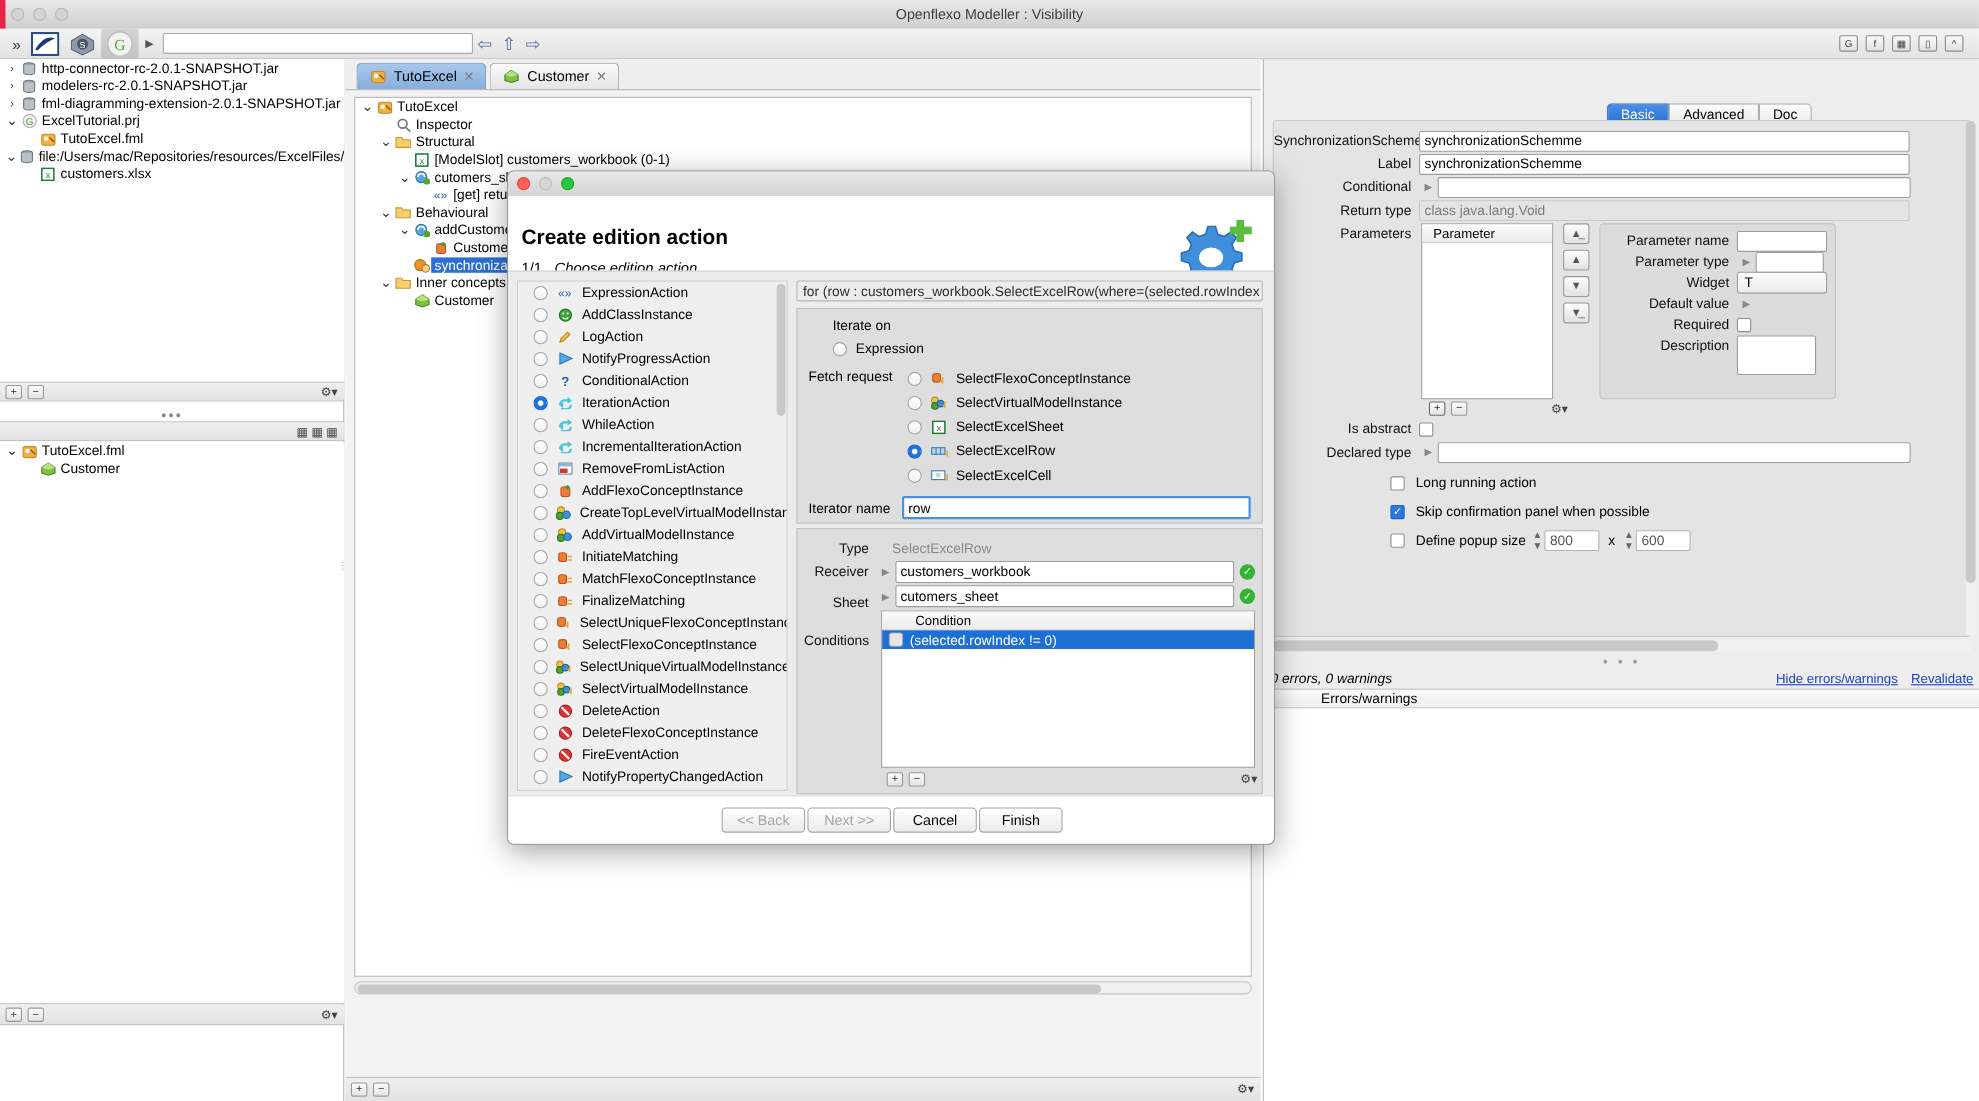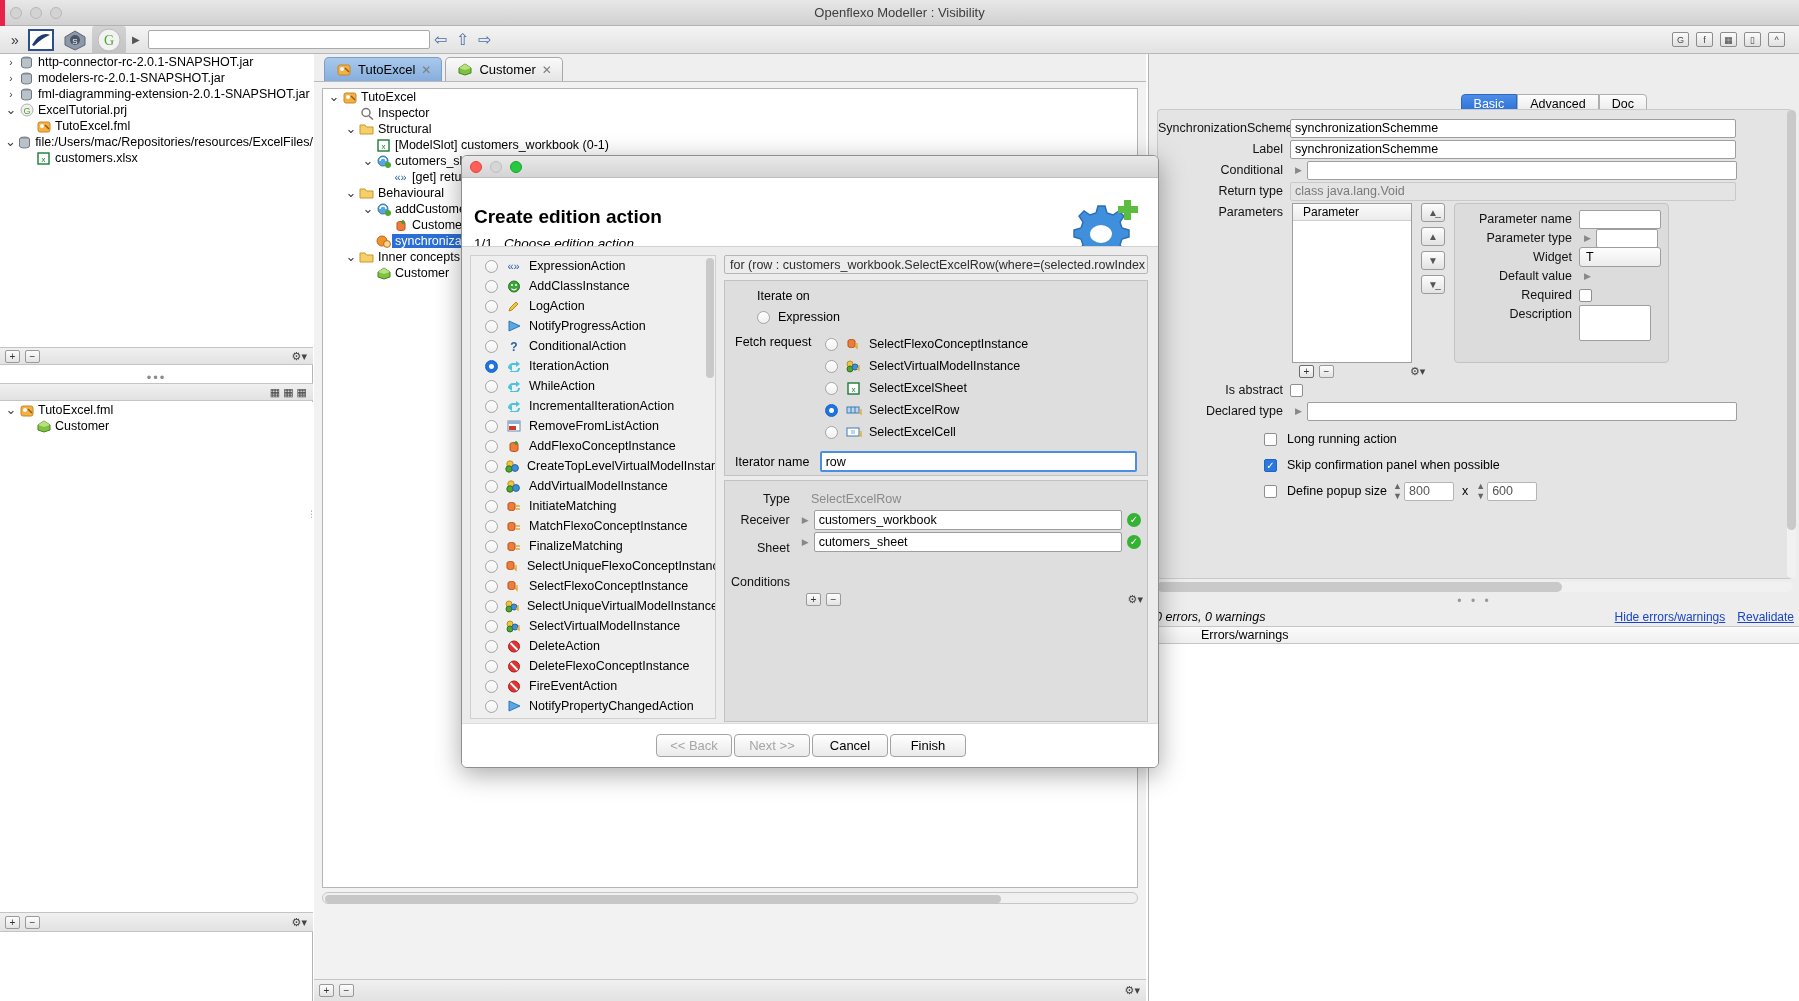--- a/index.html
+++ b/index.html
@@ -1023,20 +1023,29 @@
             <div class="ok-badge" style="margin-left:5px;">✓</div>
           </div>
           <div class="frow" style="height:21px;">
             <div class="flabel" style="width:66px;margin-top:12px;">Sheet</div>
             <div class="tri">▶</div>
             <div class="ftext" style="width:310px;height:20px;">cutomers_sheet</div>
             <div class="ok-badge" style="margin-left:5px;">✓</div>
           </div>
           <div style="display:flex; align-items:flex-start; margin-top:3px;">
             <div class="flabel" style="width:66px; padding-top:20px;">Conditions</div>
+            <div class="cond-table" style="width:348px; height:143px; margin-left:4px;">
+              <div class="cond-head">Condition</div>
+              <div id="condRows">
+                  <div class="cond-row">
+                    <span style="width: 13px; height: 13px; border-radius: 3px; background: rgb(230, 230, 230); border: 1px solid rgb(170, 170, 170); display: inline-block;"></span>
+                    <span>(selected.rowIndex != 0)</span>
+                  </div>
+                </div>
+            </div>
           </div>
           <div style="display:flex; align-items:center; margin:4px 0 0 70px; width:348px;">
             <div class="pm-btn">+</div>
             <div class="pm-btn">−</div>
             <div class="gear-btn">⚙▾</div>
           </div>
         </div>
       </div>
     </div>
 

